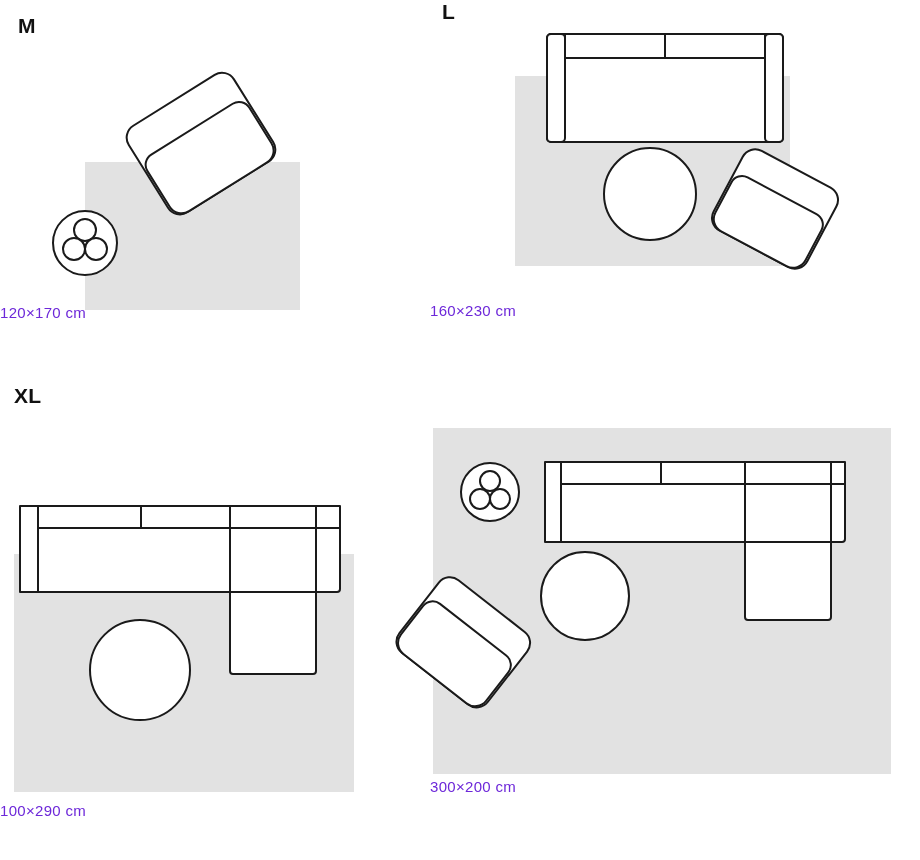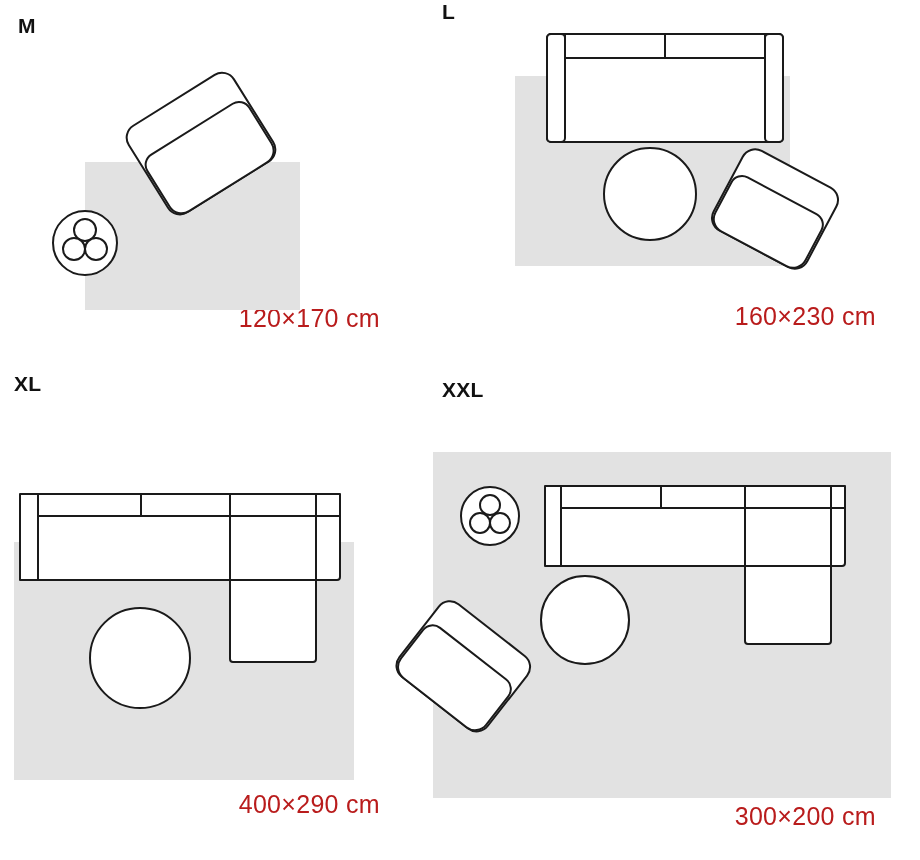--- a/index.html
+++ b/index.html
@@ -18,23 +18,23 @@
   .size-panel {
     position: absolute;
   }
   .size-label {
     font-size: 21px;
     font-weight: bold;
     color: #111111;
     letter-spacing: 0.2px;
   }
   .dim-caption {
-    font-size: 25px;
-    color: #b91c1c;
-    text-align: right;
+    font-size: 15px;
+    color: #6d28d9;
+    text-align: left;
     letter-spacing: 0.3px;
   }
   .diagram {
     position: relative;
   }
   svg {
     display: block;
     overflow: visible;
   }
   .rug {
@@ -62,21 +62,21 @@
   }
   .leaf {
     fill: #ffffff;
     stroke: #1a1a1a;
     stroke-width: 2;
   }
 
   
   #panel-m   { left: 0px;   top: 14px; width: 430px; }
   #panel-l   { left: 430px; top: 0px;  width: 490px; }
-  #panel-xl  { left: 0px;   top: 372px; width: 430px; }
+  #panel-xl  { left: 0px;   top: 384px; width: 430px; }
   #panel-xxl { left: 430px; top: 378px; width: 490px; }
 
   #panel-m .size-label   { margin-left: 18px; }
   #panel-l .size-label   { margin-left: 12px; }
   #panel-xl .size-label  { margin-left: 14px; }
   #panel-xxl .size-label { margin-left: 12px; }
 
   #panel-m .dim-caption   { margin-top: 6px; width: 380px; margin-left: 0px;}
   #panel-l .dim-caption   { width: 446px; margin-left: 0px;}
   #panel-xl .dim-caption  { margin-top: 8px; width: 380px; margin-left: 0px;}
@@ -147,25 +147,24 @@
         <rect class="furn" x="38" y="98" width="302" height="22"></rect>
         <line class="furn-line" x1="141" y1="98" x2="141" y2="120"></line>
         <rect class="furn" x="230" y="98" width="86" height="168" rx="3"></rect>
         <rect class="furn" x="230" y="98" width="86" height="22"></rect>
         <line class="furn-line" x1="230" y1="184" x2="316" y2="184"></line>
       </g>
 
       <circle class="furn" cx="140" cy="262" r="50"></circle>
     </svg>
   </div>
-  <div class="dim-caption">400×290 cm</div>
+  <div class="dim-caption">100×290 cm</div>
 </div>
 
 <div class="size-panel" id="panel-xxl">
-  <div class="size-label">XXL</div>
   <div class="diagram">
     <svg width="446" height="392" viewBox="0 0 446 392">
 
       <rect class="rug" x="3" y="50" width="458" height="346"></rect>
 
       <g>
         <rect class="furn" x="115" y="84" width="300" height="80" rx="3"></rect>
         <rect class="furn" x="115" y="84" width="16" height="80"></rect>
         <rect class="furn" x="131" y="84" width="284" height="22"></rect>
         <line class="furn-line" x1="231" y1="84" x2="231" y2="106"></line>

